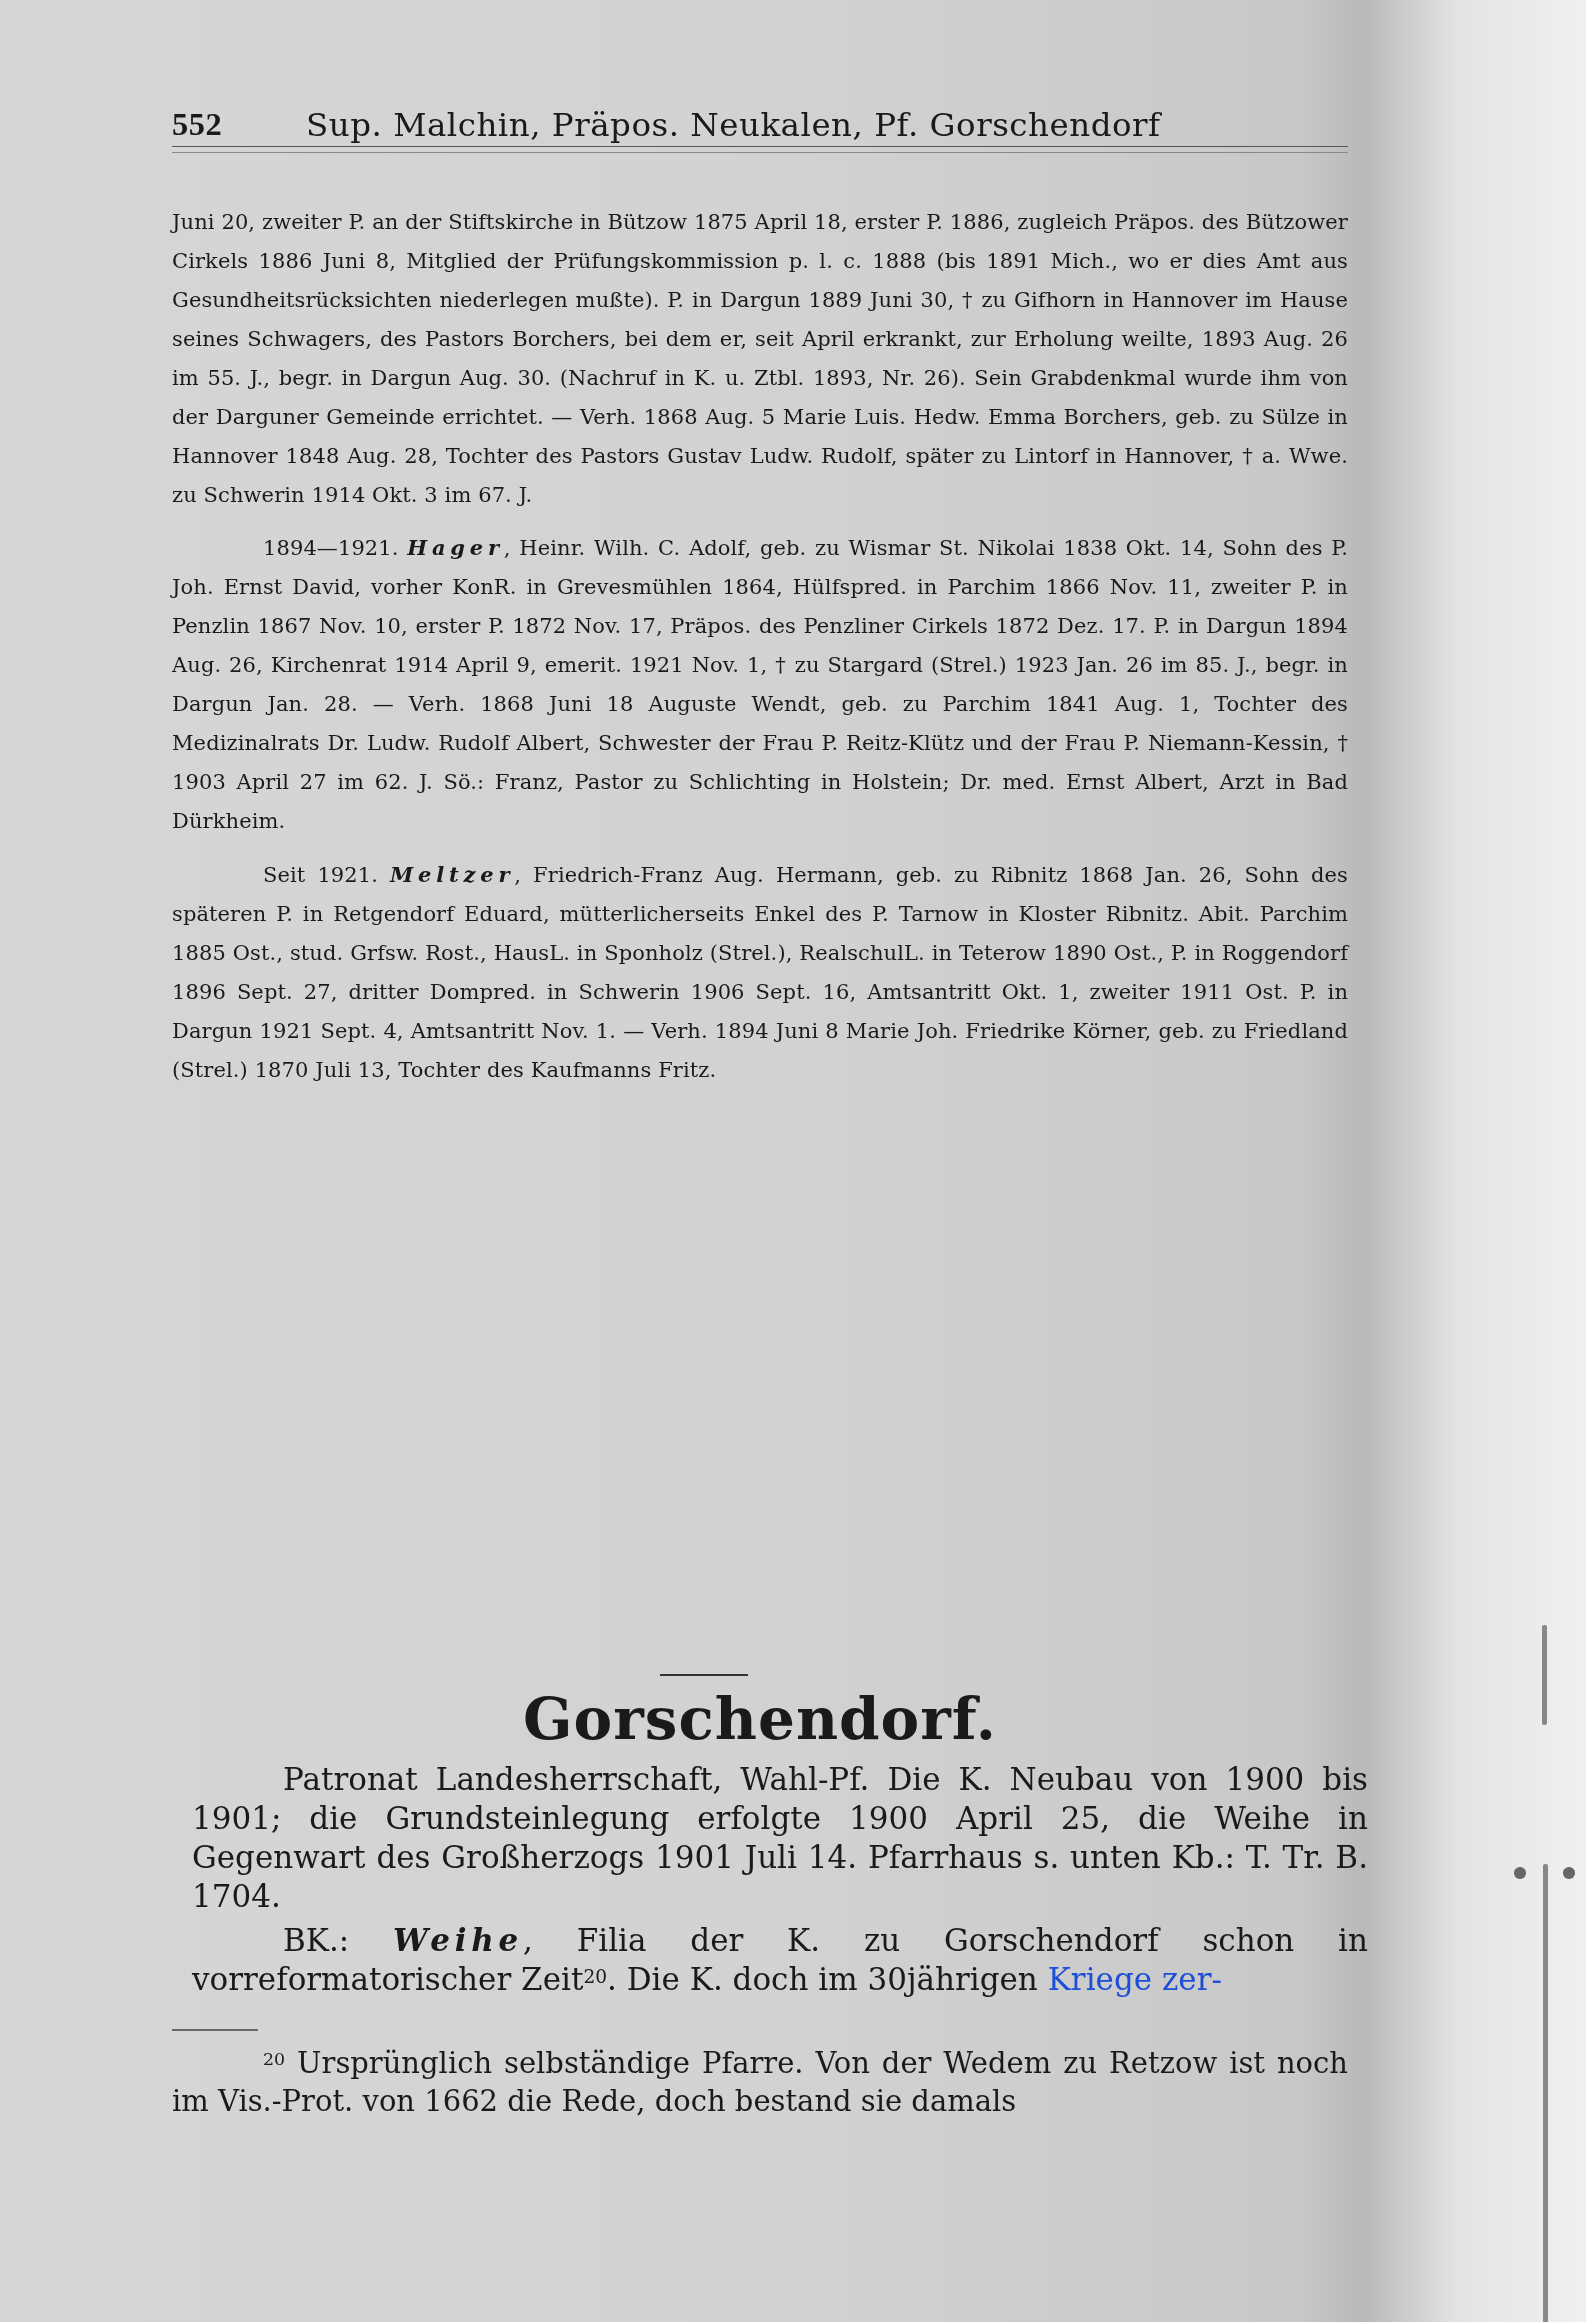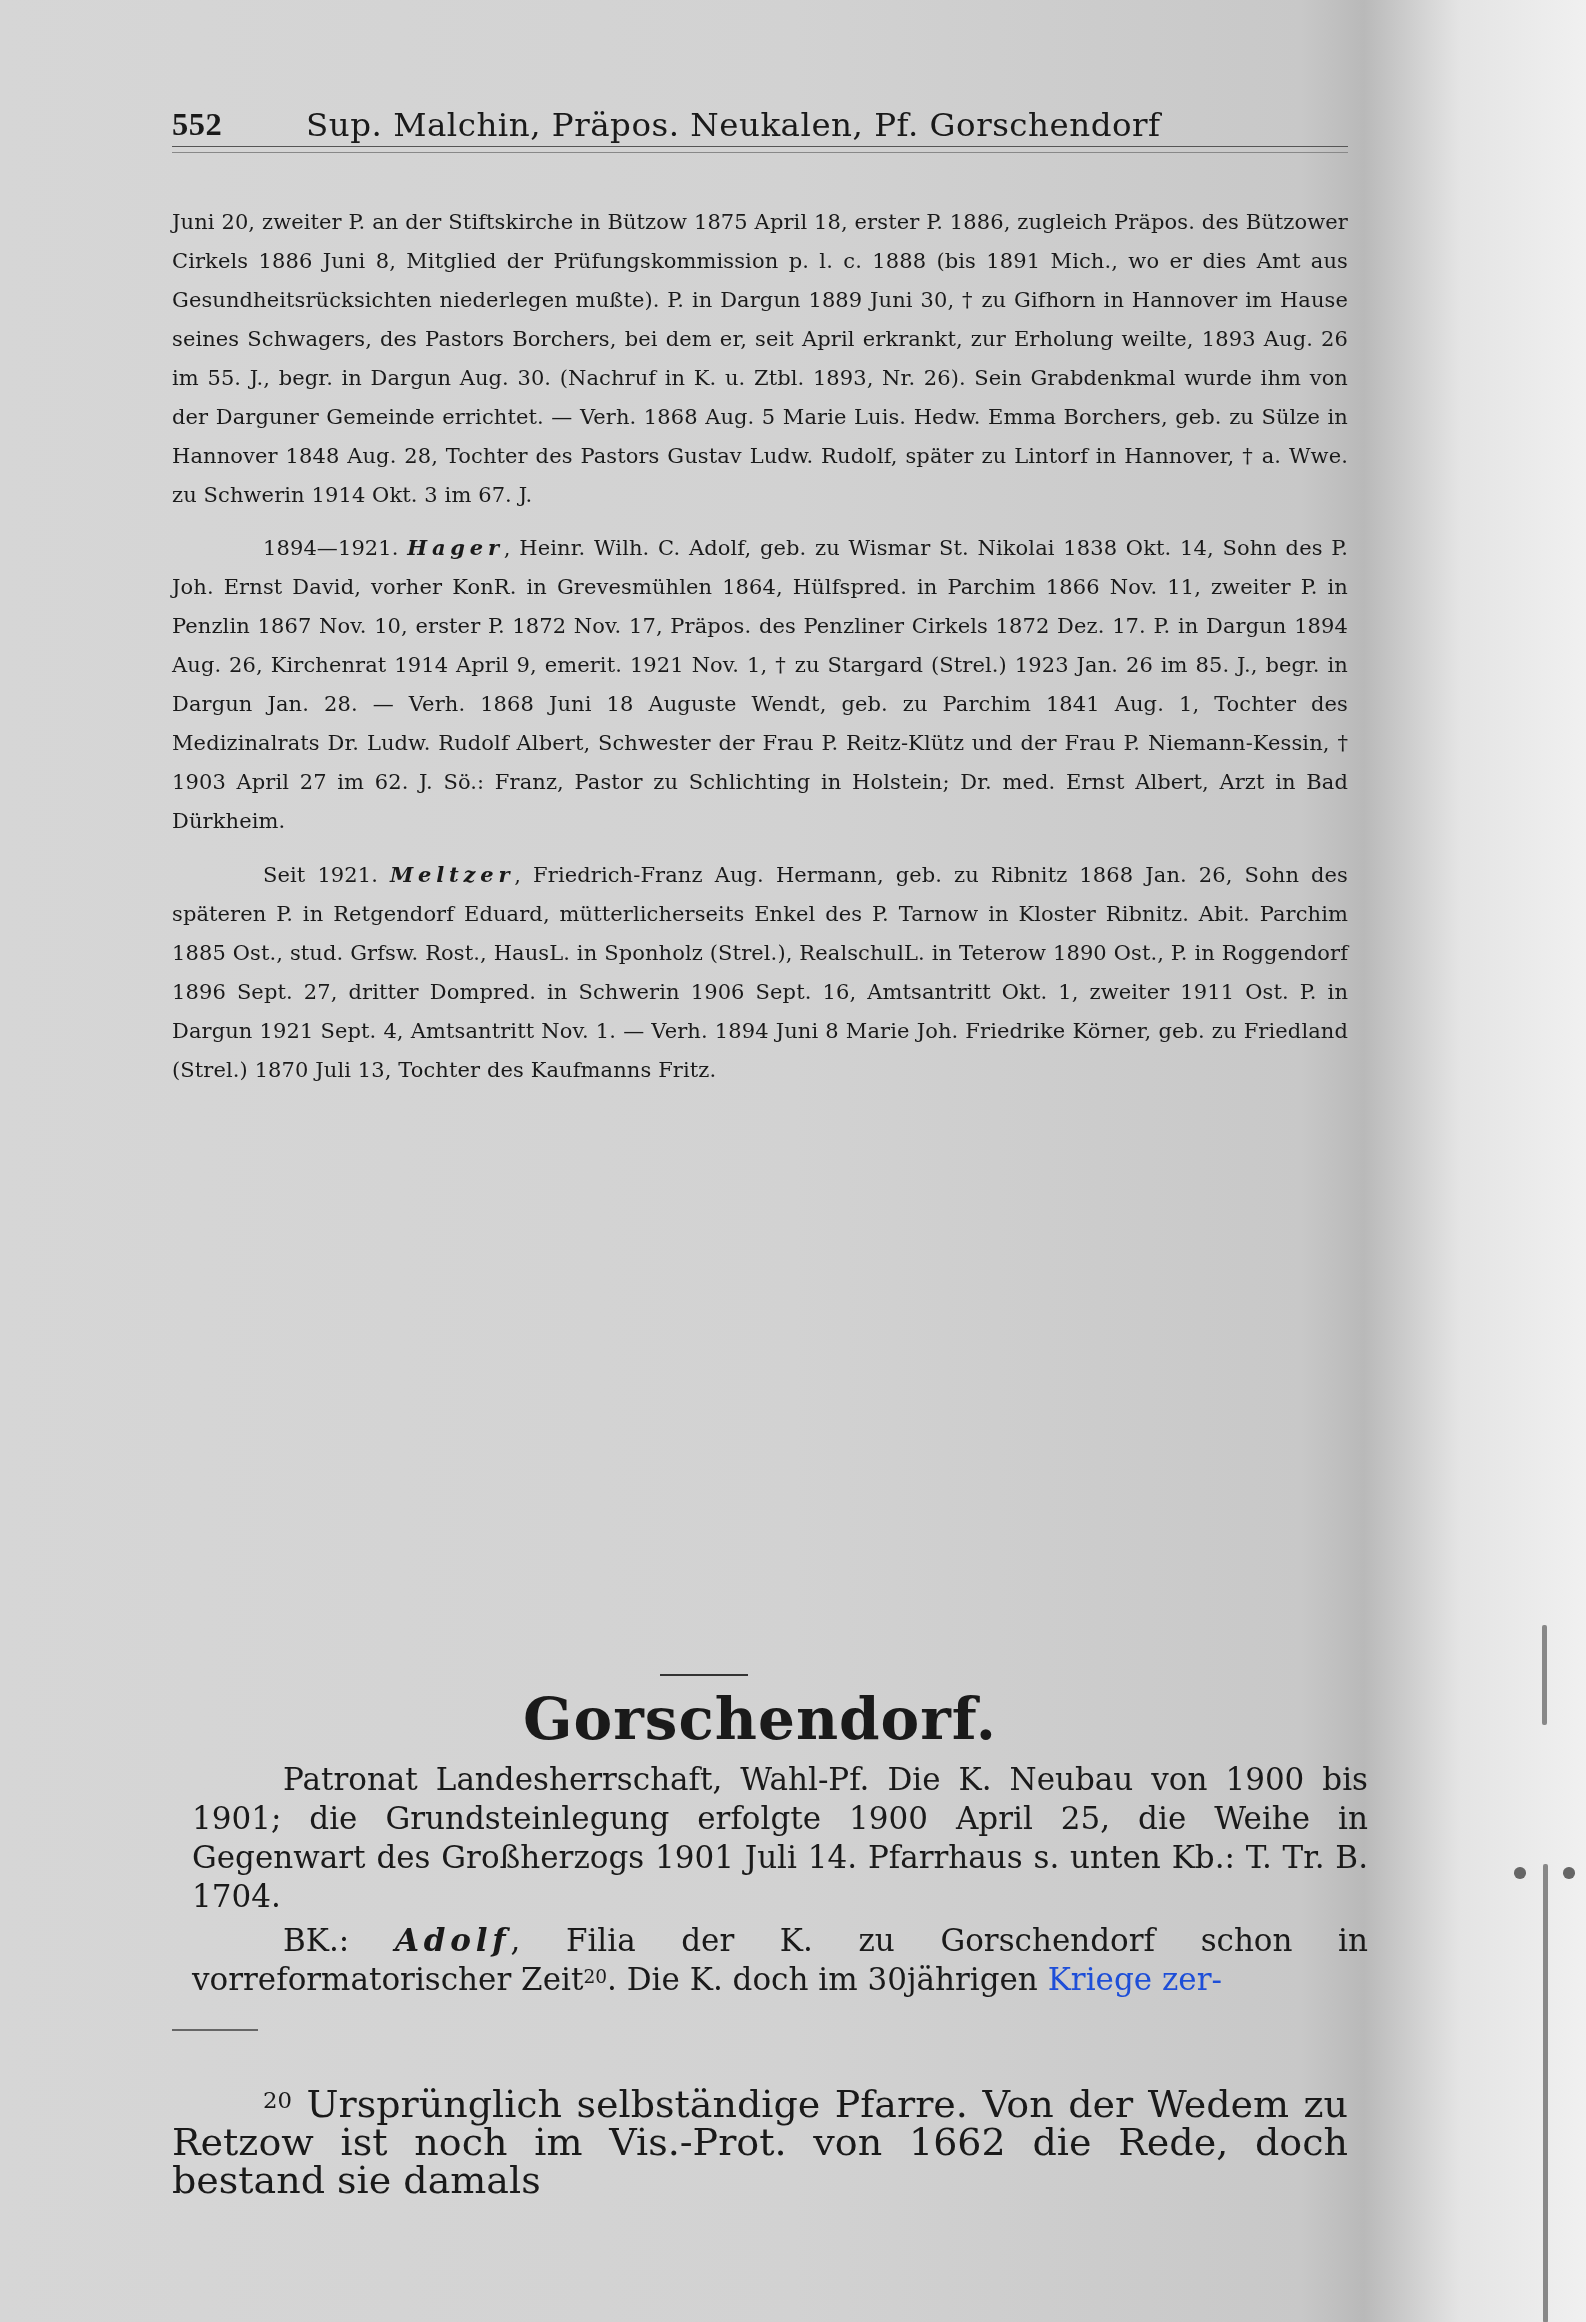--- a/index.html
+++ b/index.html
@@ -40,22 +40,22 @@
       position: absolute; left: 0; top: 1658px; width: 1176px;
       font-size: 31px; line-height: 39px; text-align: justify; text-align-last: left; margin-left: 20px;
     }
     .section-text p { margin: 0; }
     .section-text .indent { margin-top: 5.7px !important; }
     .fade { color: #1d4ed8; }
     .fn-rule {
       position: absolute; left: 0; top: 1933px; width: 86px; height: 1.9px; background: #666;
     }
     .footnote {
-      position: absolute; left: 0; top: 1989px; width: 1176px;
-      font-size: 38px; line-height: 38px; text-align: justify; text-align-last: left;
+      position: absolute; left: 0; top: 1948px; width: 1176px;
+      font-size: 29px; line-height: 38px; text-align: justify; text-align-last: left;
     }
     .footnote p { margin: 0; text-indent: 91px; }
     sup { font-size: 60%; vertical-align: top; position: relative; top: -3.8px; }
     .edge-mark {
       position: absolute; background: #888; width: 4.8px; border-radius: 1.9px;
     }
     .dot { position: absolute; width: 11.5px; height: 11.5px; border-radius: 50%; background: #666; }
   </style>
 </head>
 <body>
@@ -71,21 +71,21 @@
     <p>Juni 20, zweiter P. an der Stiftskirche in Bützow 1875 April 18, erster P. 1886, zugleich Präpos. des Bützower Cirkels 1886 Juni 8, Mitglied der Prüfungskommission p. l. c. 1888 (bis 1891 Mich., wo er dies Amt aus Gesundheitsrücksichten niederlegen mußte). P. in Dargun 1889 Juni 30, † zu Gifhorn in Hannover im Hause seines Schwagers, des Pastors Borchers, bei dem er, seit April erkrankt, zur Erholung weilte, 1893 Aug. 26 im 55. J., begr. in Dargun Aug. 30. (Nachruf in K. u. Ztbl. 1893, Nr. 26). Sein Grabdenkmal wurde ihm von der Darguner Gemeinde errichtet. — Verh. 1868 Aug. 5 Marie Luis. Hedw. Emma Borchers, geb. zu Sülze in Hannover 1848 Aug. 28, Tochter des Pastors Gustav Ludw. Rudolf, später zu Lintorf in Hannover, † a. Wwe. zu Schwerin 1914 Okt. 3 im 67. J.</p>
     <p class="indent"><span>1894—1921.</span> <span class="spaced">Hager</span><span>, Heinr. Wilh. C. Adolf, geb. zu Wismar St. Nikolai 1838 Okt. 14, Sohn des P. Joh. Ernst David, vorher KonR. in Grevesmühlen 1864, Hülfspred. in Parchim 1866 Nov. 11, zweiter P. in Penzlin 1867 Nov. 10, erster P. 1872 Nov. 17, Präpos. des Penzliner Cirkels 1872 Dez. 17. P. in Dargun 1894 Aug. 26, Kirchenrat 1914 April 9, emerit. 1921 Nov. 1, † zu Stargard (Strel.) 1923 Jan. 26 im 85. J., begr. in Dargun Jan. 28. — Verh. 1868 Juni 18 Auguste Wendt, geb. zu Parchim 1841 Aug. 1, Tochter des Medizinalrats Dr. Ludw. Rudolf Albert, Schwester der Frau P. Reitz-Klütz und der Frau P. Niemann-Kessin, † 1903 April 27 im 62. J. Sö.: Franz, Pastor zu Schlichting in Holstein; Dr. med. Ernst Albert, Arzt in Bad Dürkheim.</span></p>
     <p class="indent"><span>Seit 1921.</span> <span class="spaced">Meltzer</span><span>, Friedrich-Franz Aug. Hermann, geb. zu Ribnitz 1868 Jan. 26, Sohn des späteren P. in Retgendorf Eduard, mütterlicherseits Enkel des P. Tarnow in Kloster Ribnitz. Abit. Parchim 1885 Ost., stud. Grfsw. Rost., HausL. in Sponholz (Strel.), RealschulL. in Teterow 1890 Ost., P. in Roggendorf 1896 Sept. 27, dritter Dompred. in Schwerin 1906 Sept. 16, Amtsantritt Okt. 1, zweiter 1911 Ost. P. in Dargun 1921 Sept. 4, Amtsantritt Nov. 1. — Verh. 1894 Juni 8 Marie Joh. Friedrike Körner, geb. zu Friedland (Strel.) 1870 Juli 13, Tochter des Kaufmanns Fritz.</span></p>
   </div>
 
   <div class="section-rule"></div>
   <div class="section-title">Gorschendorf.</div>
 
   <div class="section-text">
     <p class="indent">Patronat Landesherrschaft, Wahl-Pf. Die K. Neubau von 1900 bis 1901; die Grundsteinlegung erfolgte 1900 April 25, die Weihe in Gegenwart des Großherzogs 1901 Juli 14. Pfarrhaus s. unten Kb.: T. Tr. B. 1704.</p>
-    <p class="indent"><span>BK.: </span><span class="spaced">Adolf</span><span>, Filia der K. zu Gorschendorf schon in vorreformatorischer Zeit</span><sup>20</sup><span>. Die K. doch im 30jährigen </span><span class="fade">Kriege zer-</span></p>
+    <p class="indent"><span>BK.: </span><span class="spaced">Weihe</span><span>, Filia der K. zu Gorschendorf schon in vorreformatorischer Zeit</span><sup>20</sup><span>. Die K. doch im 30jährigen </span><span class="fade">Kriege zer-</span></p>
   </div>
 
   <div class="fn-rule"></div>
   <div class="footnote">
     <p><sup>20</sup><span> Ursprünglich selbständige Pfarre. Von der Wedem zu Retzow ist noch im Vis.-Prot. von 1662 die Rede, doch bestand sie damals</span></p>
   </div>
 </div>
 
 <div class="edge-mark" style="left:1542px; top:1625px; height:100px;"></div>
 <div class="edge-mark" style="left:1543px; top:1864px; height:459px;"></div>

